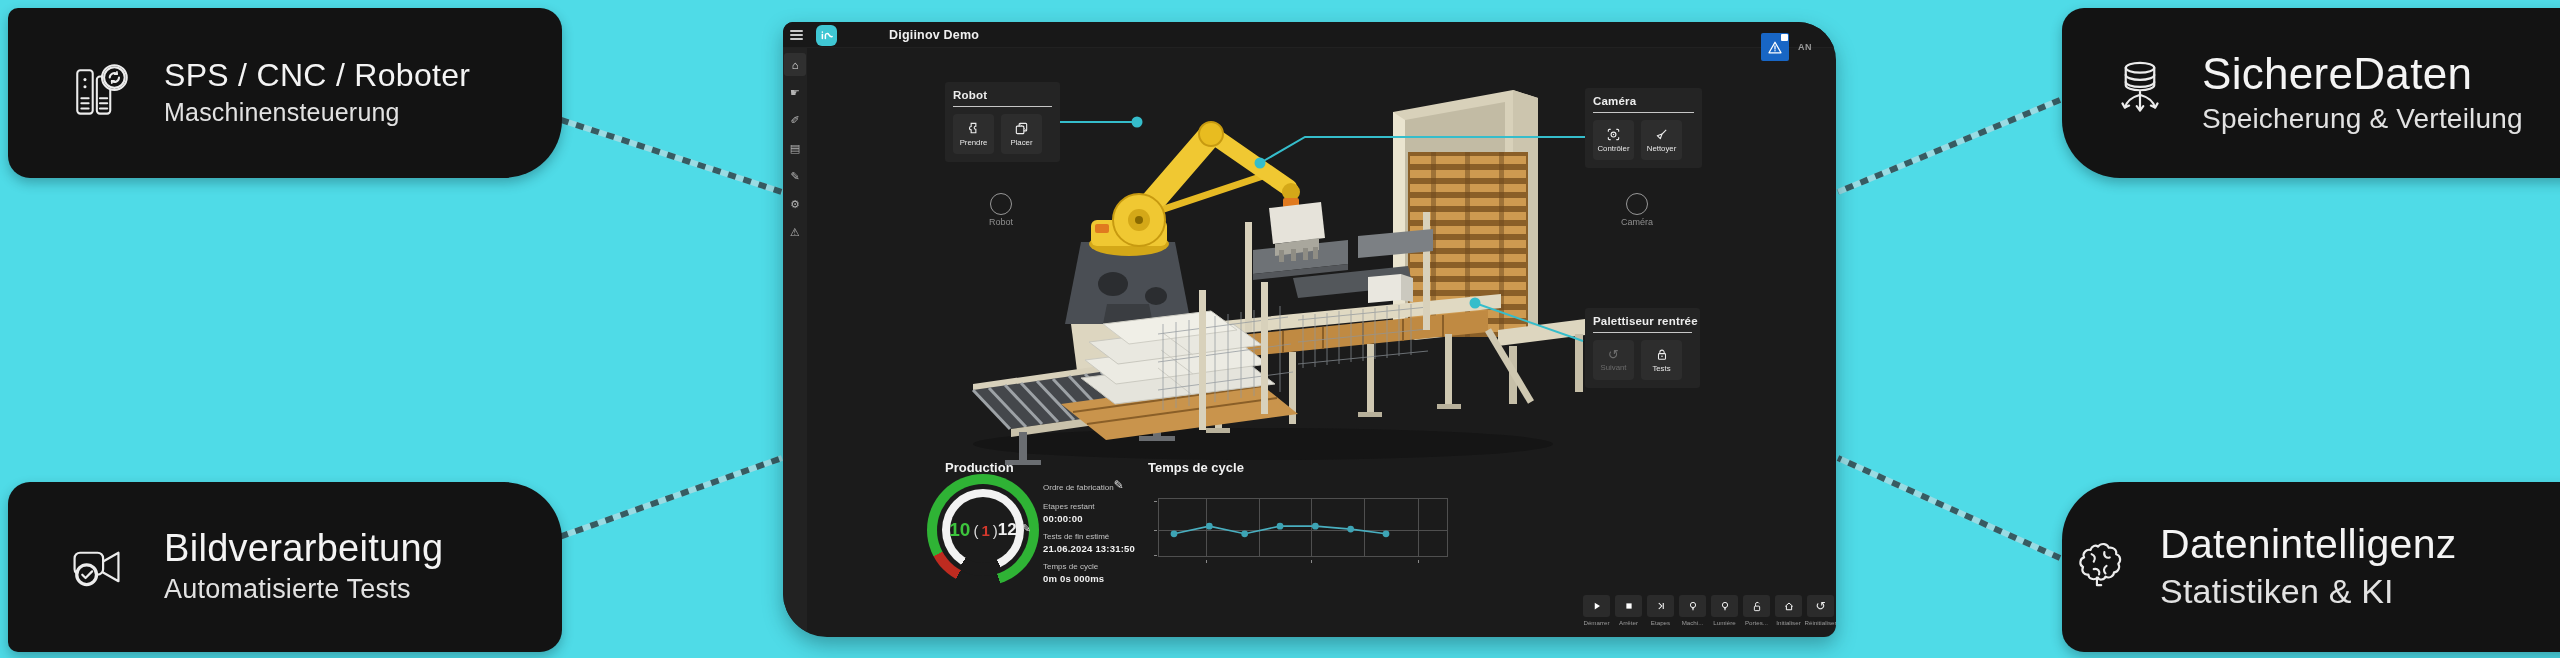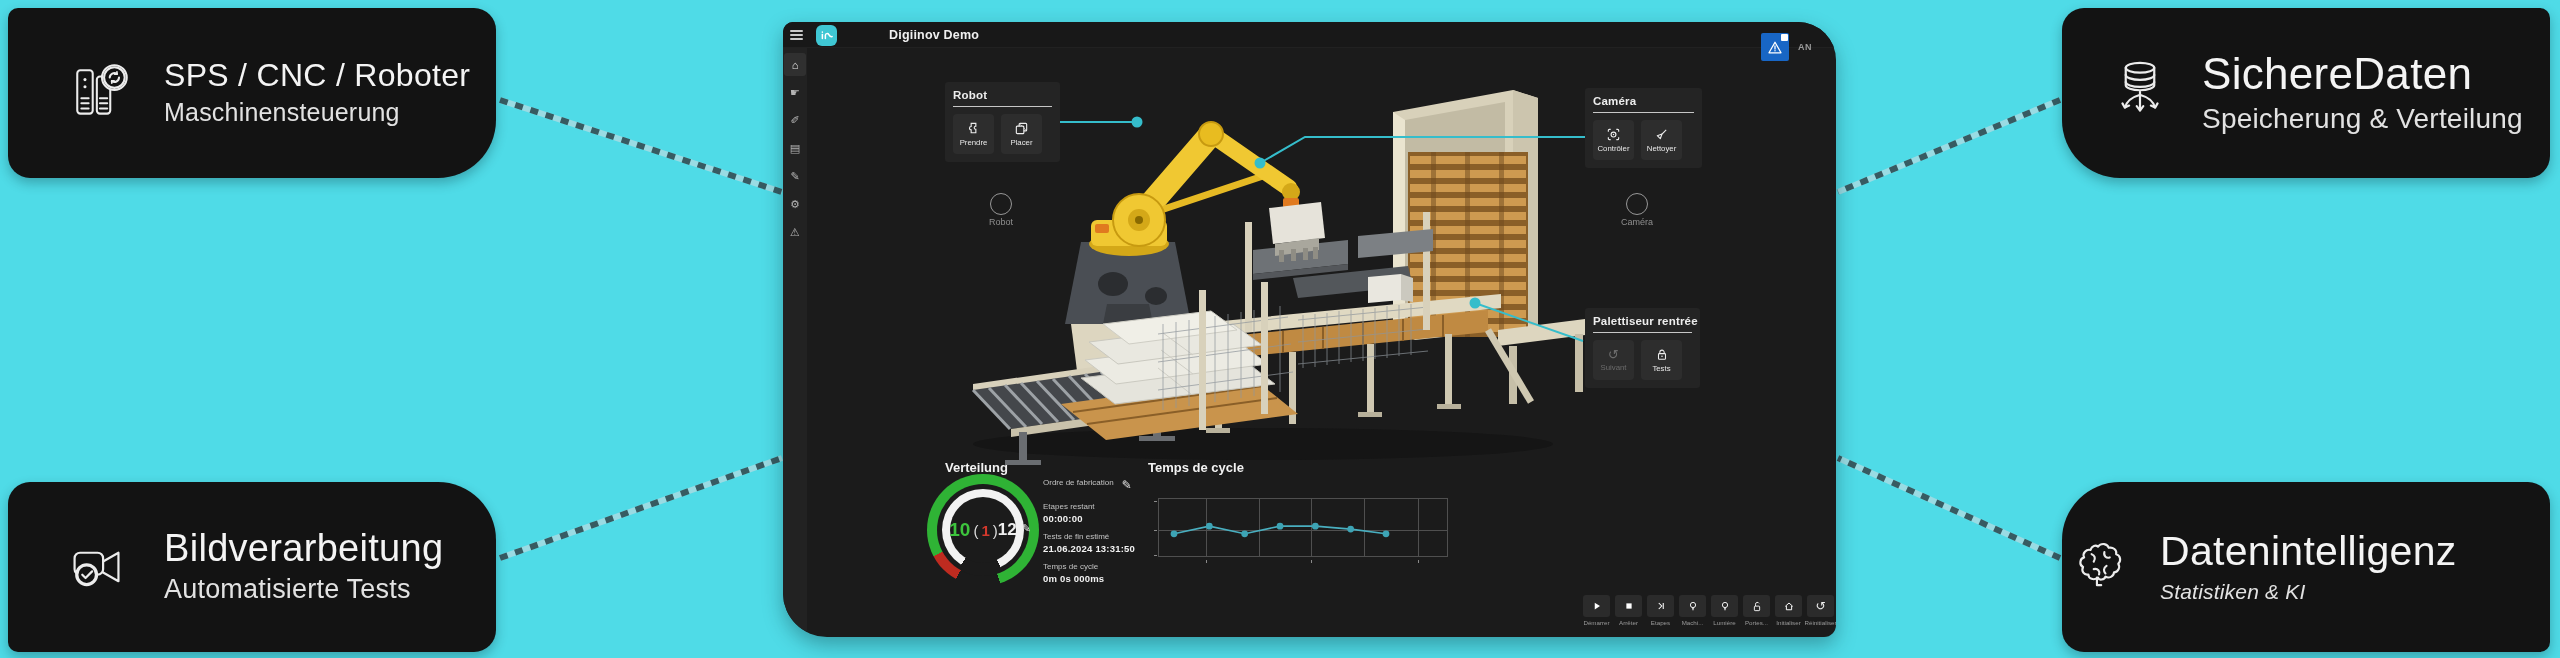--- a/index.html
+++ b/index.html
@@ -4,34 +4,34 @@
 <style>
   html,body{margin:0;padding:0;background:#4FDBE7;}
   *{box-sizing:border-box;}
   body{font-family:"Liberation Sans","DejaVu Sans",sans-serif;}
   .stage{position:relative;width:2560px;height:658px;overflow:hidden;background:#4FDBE7;}
 
   
   .connectors{position:absolute;inset:0;width:2560px;height:658px;z-index:1;}
 
   
-  .card{position:absolute;width:488px;height:170px;background:#131313;z-index:3;
+  .card{position:absolute;width:554px;height:170px;background:#131313;z-index:3;
         display:flex;align-items:center;box-shadow:0 5px 12px rgba(8,40,45,.3);}
   .card-tl{left:8px;top:8px;border-radius:10px 22px 58px 22px;padding-left:58px;}
   .card-tr{left:2062px;top:8px;border-radius:22px 10px 22px 58px;padding-left:42px;}
   .card-bl{left:8px;top:482px;border-radius:22px 58px 22px 10px;padding-left:58px;}
   .card-br{left:2062px;top:482px;border-radius:58px 22px 10px 22px;}
   .card-icon{width:72px;flex:0 0 72px;margin-right:26px;display:flex;align-items:center;justify-content:center;}
   .card-text{display:flex;flex-direction:column;gap:6px;}
   .card-title{color:#F4F4F4;font-weight:400;line-height:1.05;letter-spacing:.3px;}
   .card-sub{color:#E2E2E2;font-weight:300;letter-spacing:.2px;}
   .card-tl .card-title{font-size:32px;} .card-tl .card-sub{font-size:25px;}
   .card-tr .card-title{font-size:44px;} .card-tr .card-sub{font-size:28px;}
   .card-bl .card-title{font-size:38px;} .card-bl .card-sub{font-size:27px;}
-  .card-br .card-title{font-size:41px;} .card-br .card-sub{font-size:21px;font-style:italic;}
+  .card-br .card-title{font-size:41px;} .card-br .card-sub{font-size:34px;}
 
   
   .app{position:absolute;left:783px;top:22px;width:1053px;height:615px;background:#1B1B1B;
        border-radius:10px 38px 12px 44px;z-index:2;overflow:hidden;box-shadow:0 8px 20px rgba(8,40,45,.35);}
   .titlebar{position:absolute;left:0;top:0;right:0;height:26px;background:#181818;border-bottom:1px solid rgba(255,255,255,.04);}
   .hamburger{position:absolute;left:7px;top:8px;width:13px;height:10px;display:flex;flex-direction:column;justify-content:space-between;cursor:pointer;}
   .hamburger i{display:block;height:1.6px;background:#C9C9C9;border-radius:1px;}
   .logo{position:absolute;left:33px;top:3px;width:21px;height:21px;border-radius:6px;background:#3FC7D4;display:flex;align-items:center;justify-content:center;}
   .app-title{position:absolute;left:62px;top:6px;font-size:12.5px;font-weight:bold;color:#F0F0F0;letter-spacing:.2px;white-space:nowrap;margin-left:44px;}
   .tb-right{position:absolute;right:24px;top:11px;display:flex;align-items:center;gap:9px;z-index:6;}
@@ -75,21 +75,21 @@
   .gauge .ring2c{position:absolute;inset:23px;border-radius:50%;background:#1B1B1B;}
   .gauge-center{position:absolute;inset:23px;display:flex;flex-direction:row;align-items:center;justify-content:center;}
   .g-line1{display:flex;align-items:baseline;gap:3px;font-weight:bold;}
   .g-good{color:#3DC43D;font-size:19px;}
   .g-paren{color:#DDDDDD;font-size:15px;font-weight:normal;}
   .g-rej{color:#D2382C;font-size:15px;}
   .g-div{width:56px;height:1px;background:#D8D8D8;margin:4px 0;}
   .g-total{color:#F0F0F0;font-size:17px;font-weight:bold;position:relative;}
   .g-pencil{position:absolute;left:24px;top:2px;font-size:11px;color:#E8E8E8;cursor:pointer;}
   .prod-info{position:absolute;left:260px;top:456px;width:140px;display:flex;flex-direction:column;gap:8px;}
-  .pi-row .pi-label{font-size:8px;color:#C2C2C2;display:flex;align-items:flex-start;gap:8px;}
+  .pi-row .pi-label{font-size:8px;color:#C2C2C2;display:flex;align-items:flex-end;gap:0;}
   .pi-row .pi-value{font-size:9.5px;color:#F2F2F2;font-weight:bold;margin-top:2px;letter-spacing:.2px;}
   .pi-pencil{font-size:12px;color:#E8E8E8;cursor:pointer;}
 
   
   .chart-title{position:absolute;left:365px;top:438px;font-size:13px;font-weight:bold;color:#F2F2F2;}
   .plot{position:absolute;left:375px;top:476px;width:290px;height:59px;border:1px solid #4F4F4F;}
   .gv{position:absolute;top:0;bottom:0;width:1px;background:#4F4F4F;}
   .gh{position:absolute;left:0;right:0;height:1px;background:#4F4F4F;}
   .plot svg{position:absolute;inset:0;overflow:visible;}
   .tickx{position:absolute;top:61px;width:1px;height:3px;background:#8a8a8a;}
@@ -491,21 +491,21 @@
           <svg width="14" height="15" viewBox="0 0 16 16" fill="none" stroke="#EDEDED" stroke-width="1.2">
             <rect x="4" y="7" width="8" height="6.5" rx="1"></rect>
             <path d="M5.5 7V5.5a2.5 2.5 0 0 1 5 0V7"></path>
             <circle cx="8" cy="10" r=".9" fill="#EDEDED" stroke="none"></circle>
           </svg>
           <div class="pbtn-label">Tests</div>
         </div>
       </div>
     </div>
 
-    <div class="prod-title">Verteilung</div>
+    <div class="prod-title">Production</div>
     <div class="gauge">
       <div class="ring1"></div>
         <div class="ring1c"></div>
       <div class="ring2"></div>
         <div class="ring2c"></div>
       <div class="gauge-center">
         <div class="g-line1">
           <span class="g-good">10</span>
           <span class="g-paren">(</span>
           <span class="g-rej">1</span>

